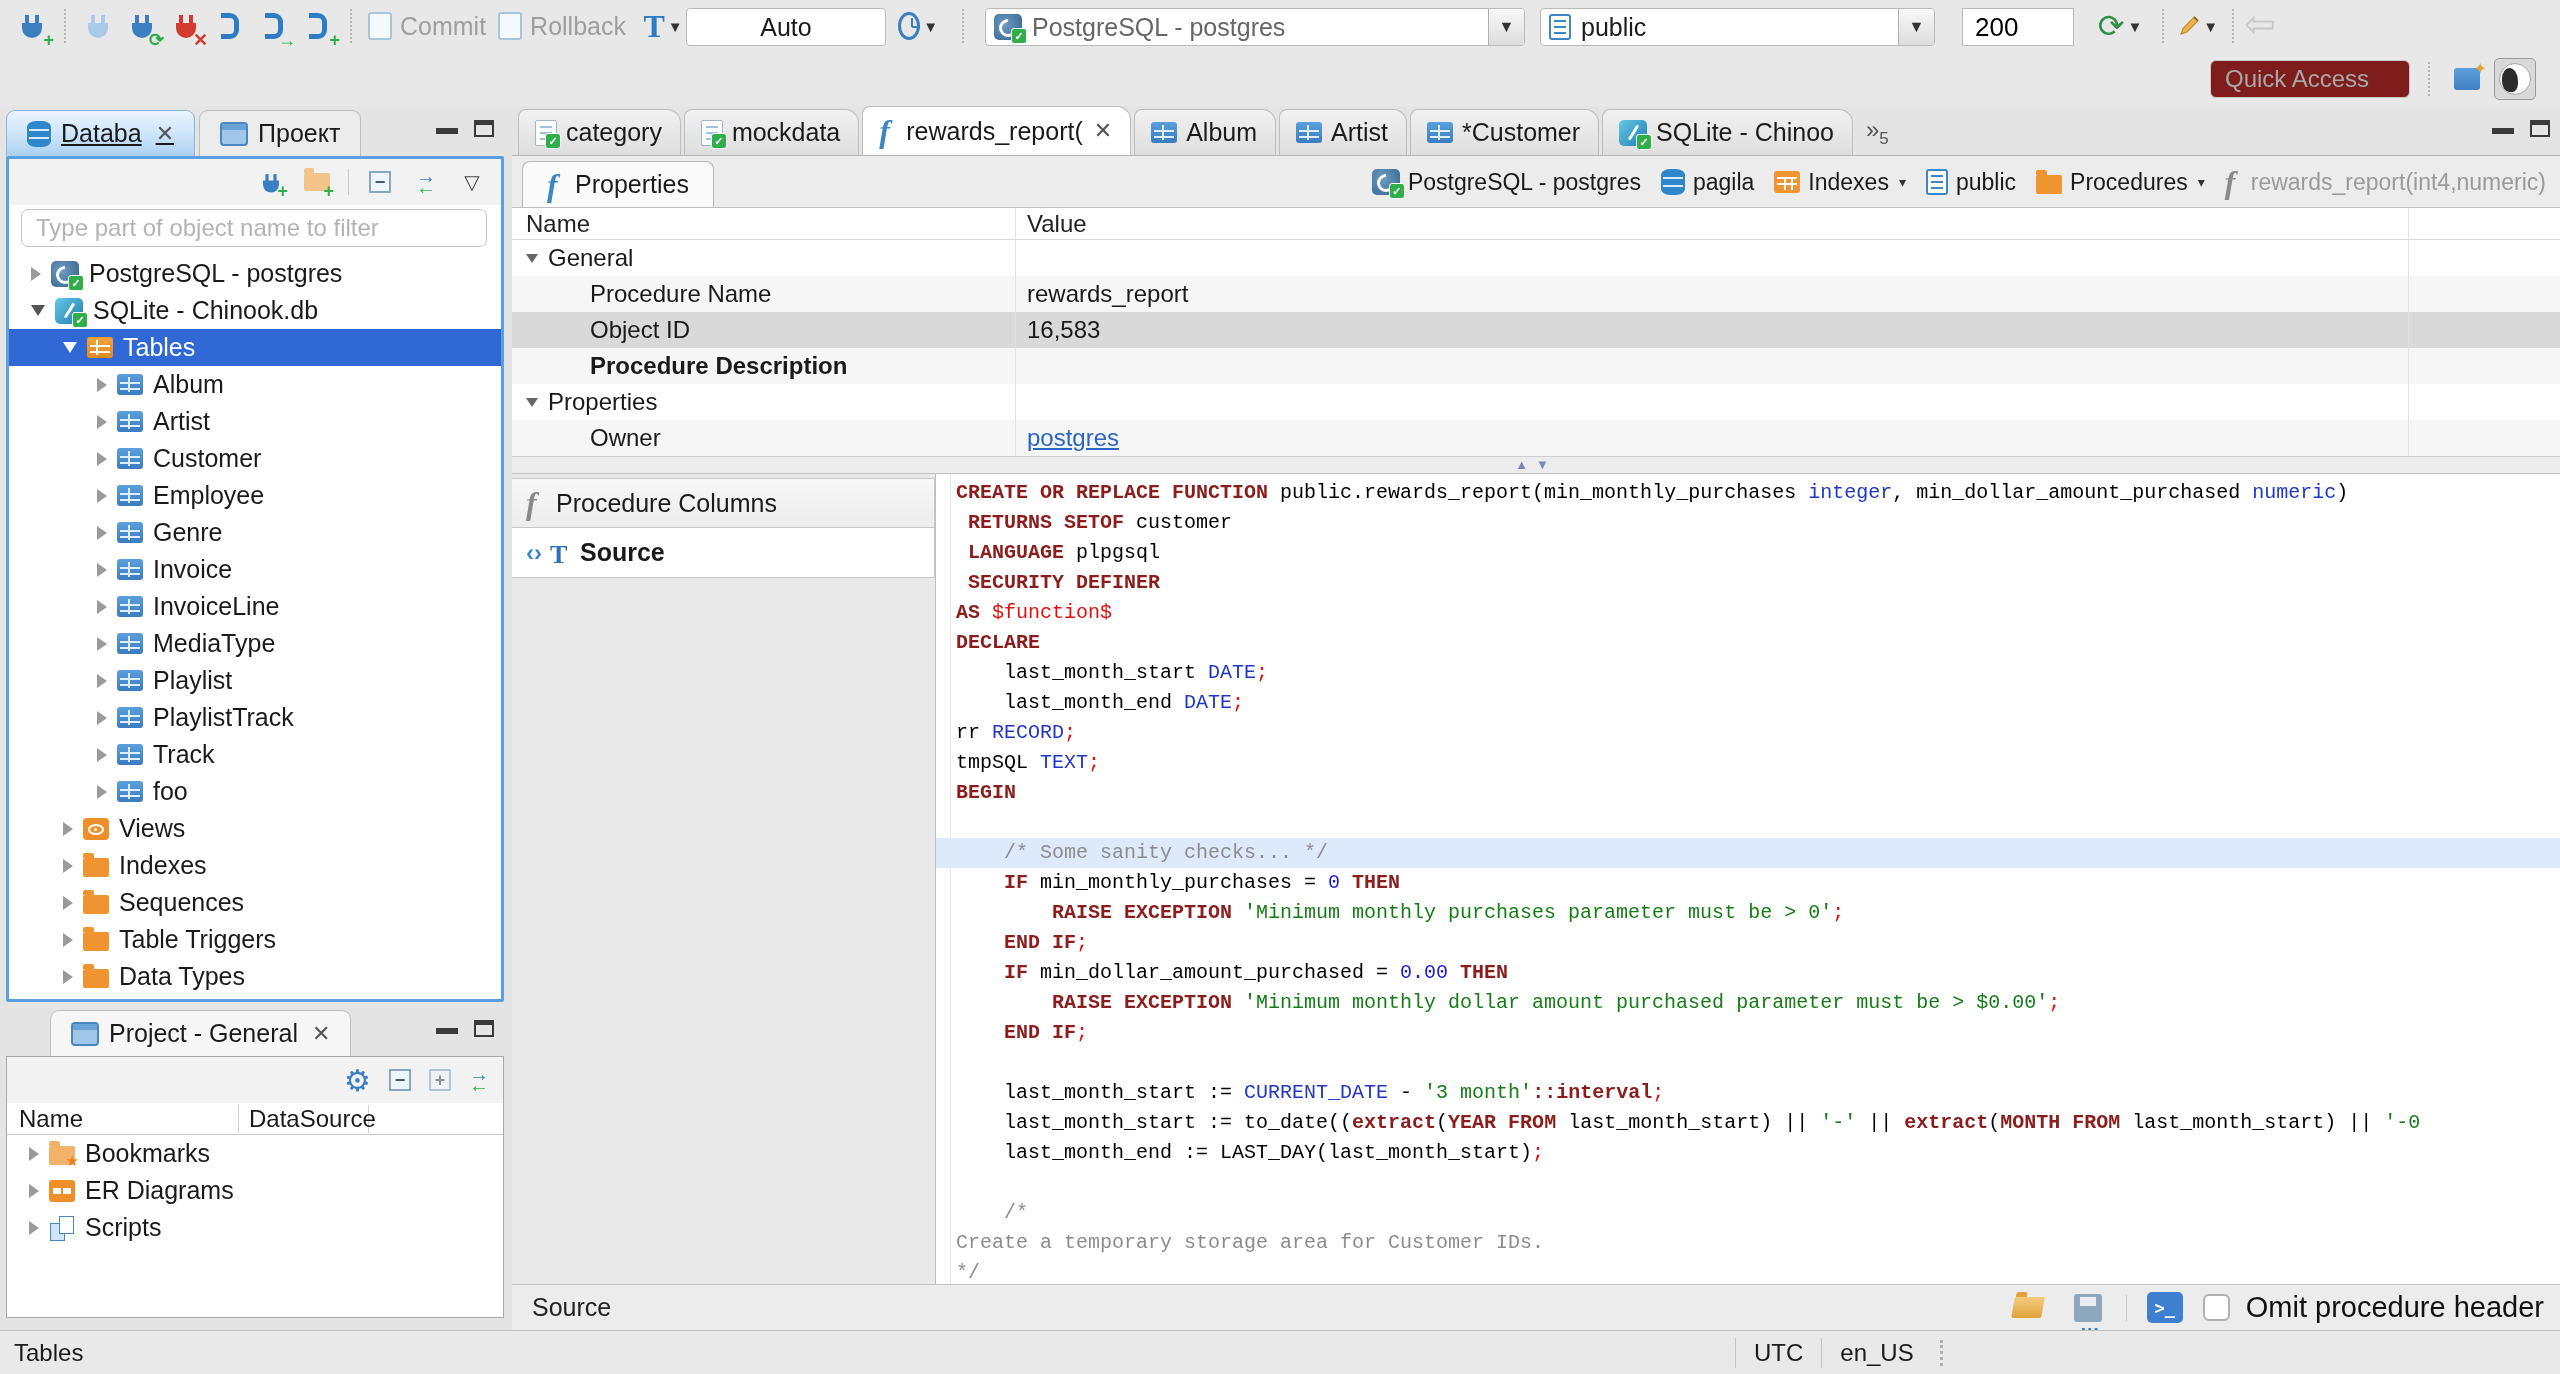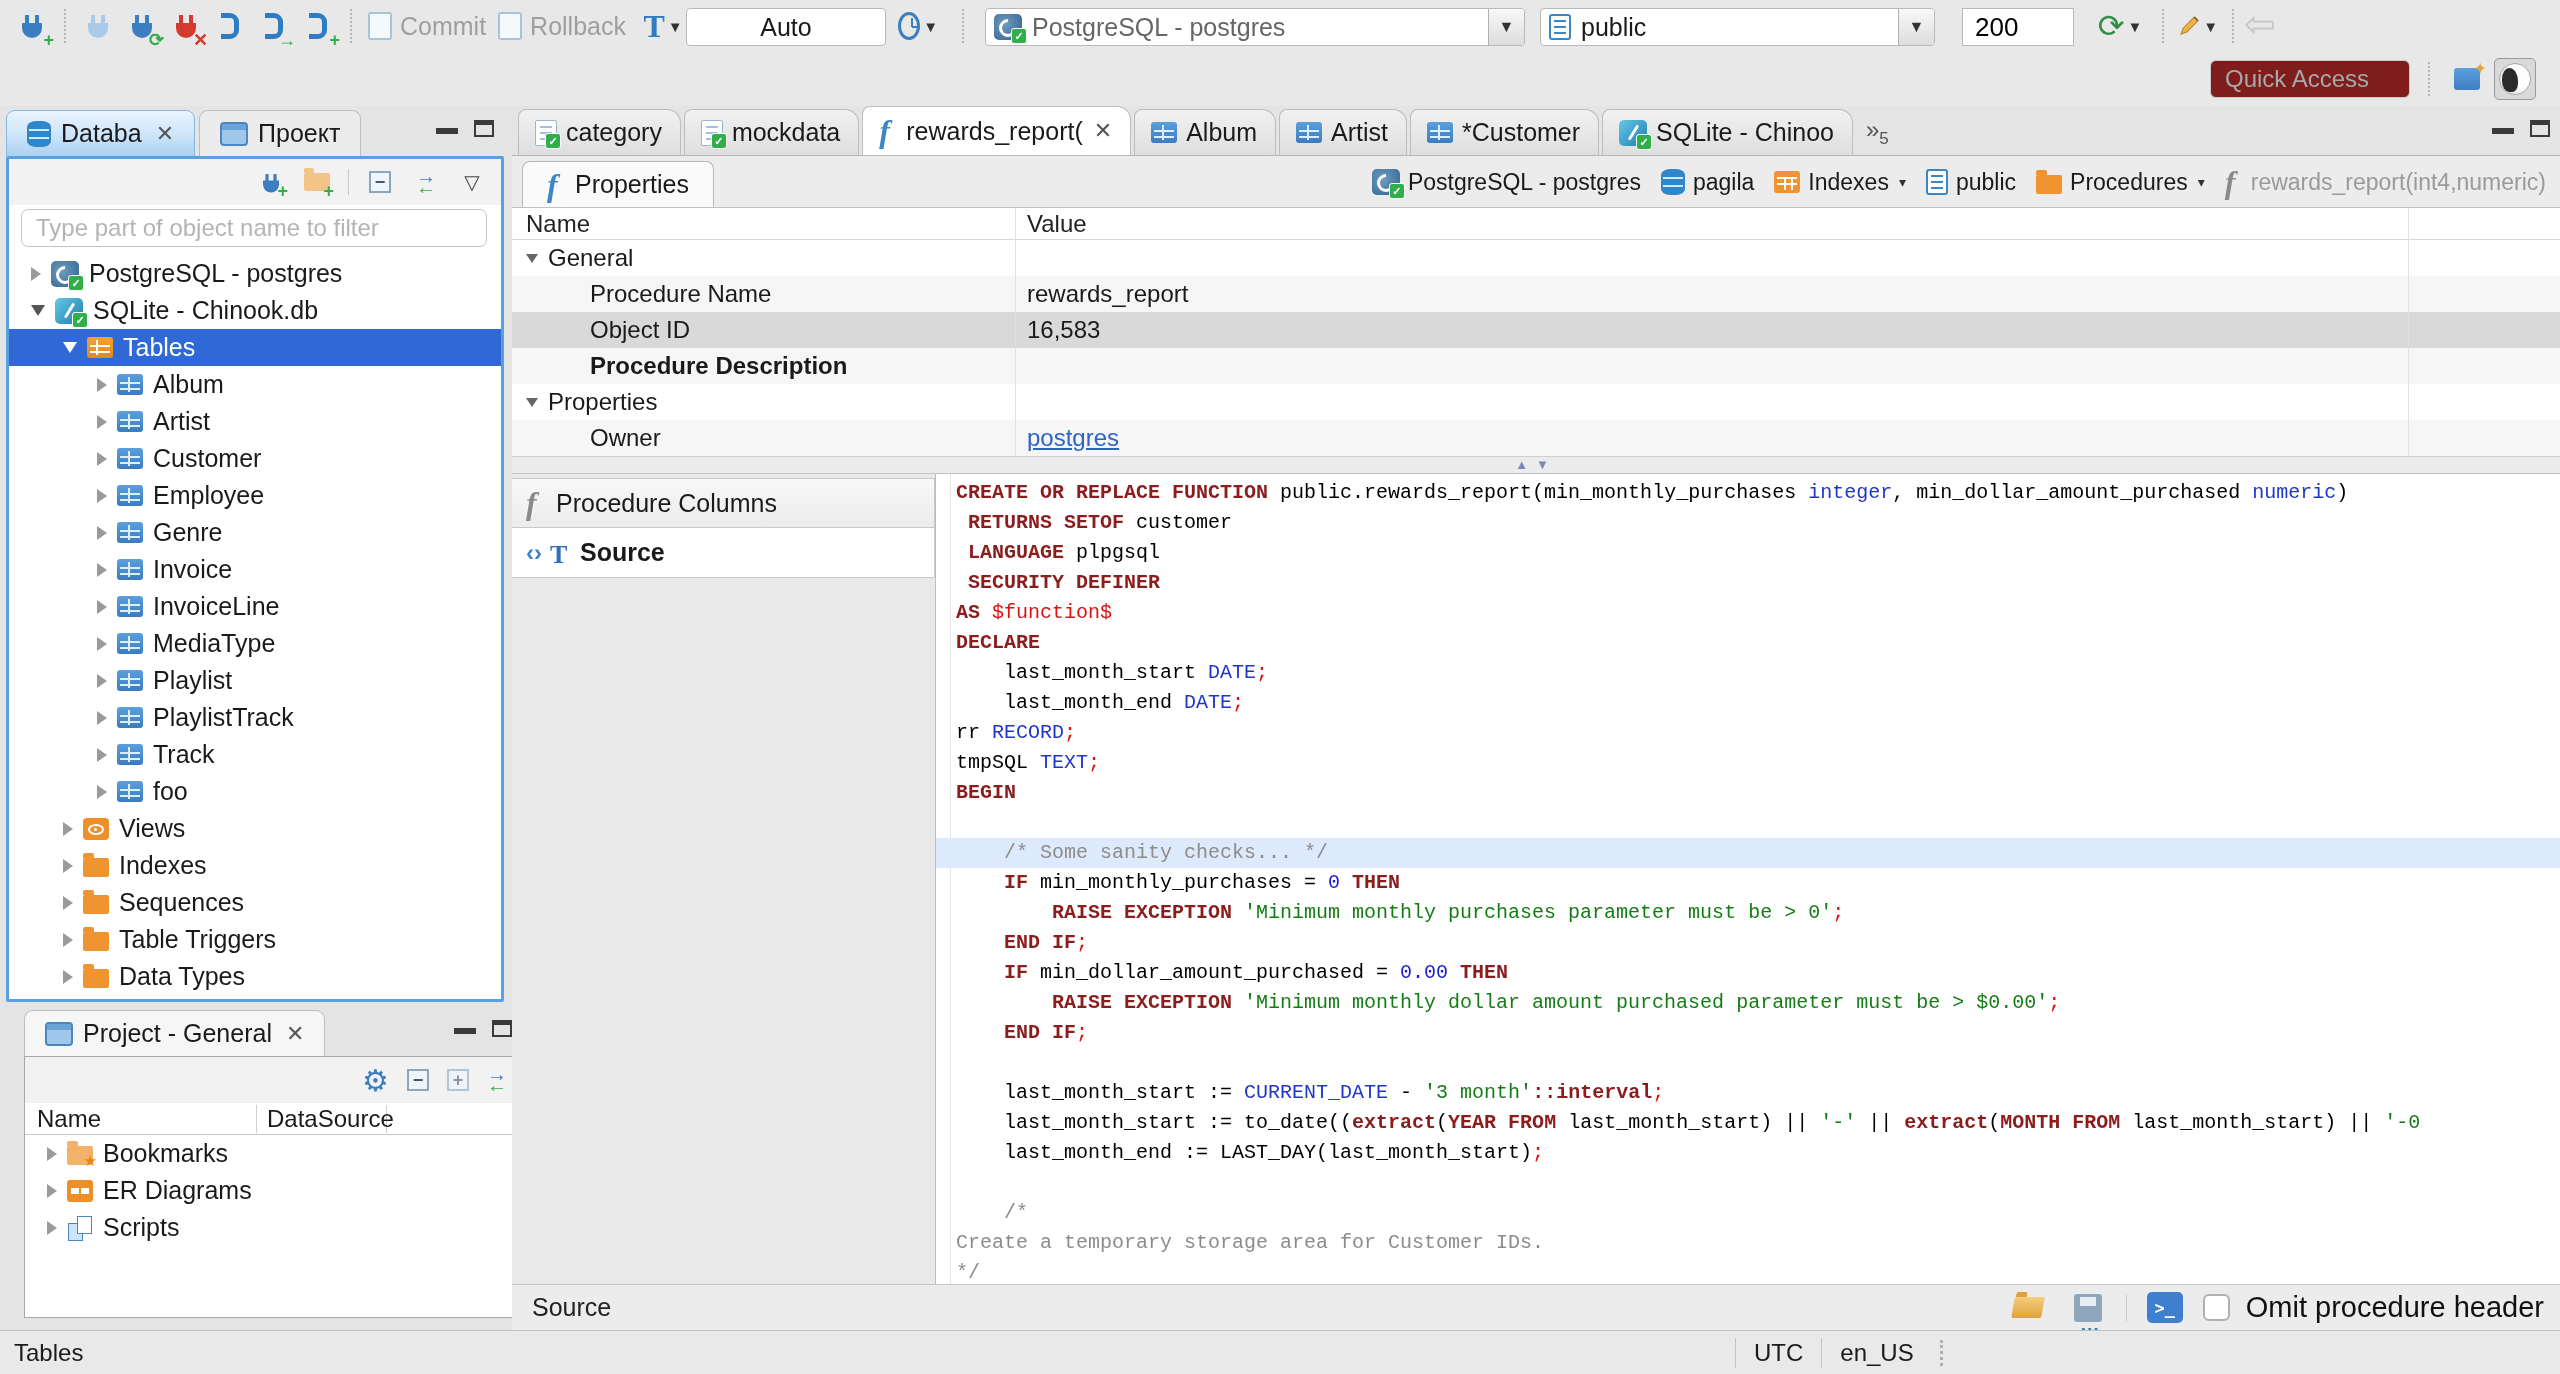--- a/index.html
+++ b/index.html
@@ -41,21 +41,21 @@
   .dog::before { content:""; position:absolute; left:2px; top:4px; width:16px; height:24px; background:#2b2b2b; border-radius:50% 60% 40% 50%; }
   .minitable { width:26px; height:22px; border-radius:3px; background:linear-gradient(#5c9fdd,#3f7fc2); position:relative; }
   .minitable::after { content:"✦"; position:absolute; right:-7px; top:-9px; color:#e8a23c; font-size:16px; }
 
   
   .workbench { position:absolute; left:0; right:0; top:106px; bottom:44px; }
 
   
   .vtabs { height:50px; position:relative; display:flex; align-items:flex-end; }
   .vtab { display:inline-flex; align-items:center; gap:10px; height:46px; padding:0 20px; font-size:25px; border:1px solid #bdbdbd; border-bottom:none; border-radius:9px 9px 0 0; background:#ececec; margin-right:4px; }
-  .vtab.bluegrad { background:linear-gradient(#eaf4fe 0%, #cfe6fa 50%, #abd0f2 100%); border-color:#8ab6dd; }
+  .vtab.bluegrad { background:linear-gradient(#eaf4fe 0%, #cfe6fa 50%, #abd0f2 100%); border-color:#8ab6dd;text-decoration:underline; }
   .vtab.white { background:#f6f6f6; }
   .tclose { color:#555; font-size:22px; margin-left:4px; }
   .winbtns { position:absolute; right:10px; top:14px; display:flex; gap:16px; align-items:center; }
   .wmin { width:22px; height:6px; background:#3a3a3a; margin-top:4px; }
   .wmax { width:20px; height:17px; border:2px solid #3a3a3a; border-top:5px solid #3a3a3a; }
 
   .nav-view { position:absolute; left:6px; top:0; width:498px; height:900px; }
   .nav-view .vbody { position:absolute; left:0; right:0; top:50px; bottom:4px; border:3px solid #58a0e0; background:#fff; border-radius:2px; }
   .ntb { height:46px; display:flex; align-items:center; justify-content:flex-end; gap:16px; padding-right:14px; background:#f2f2f2; }
   .ntb .mini { position:relative; width:30px; height:30px; display:flex; align-items:center; justify-content:center; }
@@ -73,21 +73,21 @@
   .trow .arr { flex:none; }
   .arr { width:0; height:0; border-style:solid; }
   .arr.col { border-width:7px 0 7px 10px; border-color:transparent transparent transparent #9a9a9a; }
   .arr.exp { border-width:11px 7px 0 7px; border-color:#555 transparent transparent transparent; }
   .trow.d0 { padding-left:22px; } .trow.d1 { padding-left:54px; } .trow.d2 { padding-left:88px; }
   .trow .ic { margin-left:10px; }
   .tlabel { margin-left:10px; white-space:nowrap; }
   .trow.sel { background:#3069d6; color:#fff; }
   .trow.sel .arr.exp { border-top-color:#fff; }
 
-  .proj-view { position:absolute; left:24px; top:900px; width:498px; bottom:0; }
+  .proj-view { position:absolute; left:6px; top:900px; width:498px; bottom:0;padding-left:44px; }
   .proj-view .vbody { position:absolute; left:0; right:0; top:50px; bottom:12px; border:1px solid #a8a8a8; background:#fff; }
   .ptb { height:46px; display:flex; align-items:center; justify-content:flex-end; gap:18px; padding-right:14px; background:#f2f2f2; }
   .gear { font-size:30px; color:#3c7fc0; }
   .pcols { height:32px; display:flex; align-items:center; font-size:24px; border-bottom:1px solid #c8c8c8; position:relative; }
   .pcols .c1 { padding-left:12px; width:232px; border-right:1px solid #d0d0d0; }
   .pcols .c2 { padding-left:10px; width:130px; border-right:1px solid #d0d0d0; }
 
   
   .editor-col { position:absolute; left:512px; top:0; right:0; bottom:0; }
   .etabs { height:50px; display:flex; align-items:flex-end; position:relative; border-bottom:1px solid #b6b6b6; padding-left:6px; }

